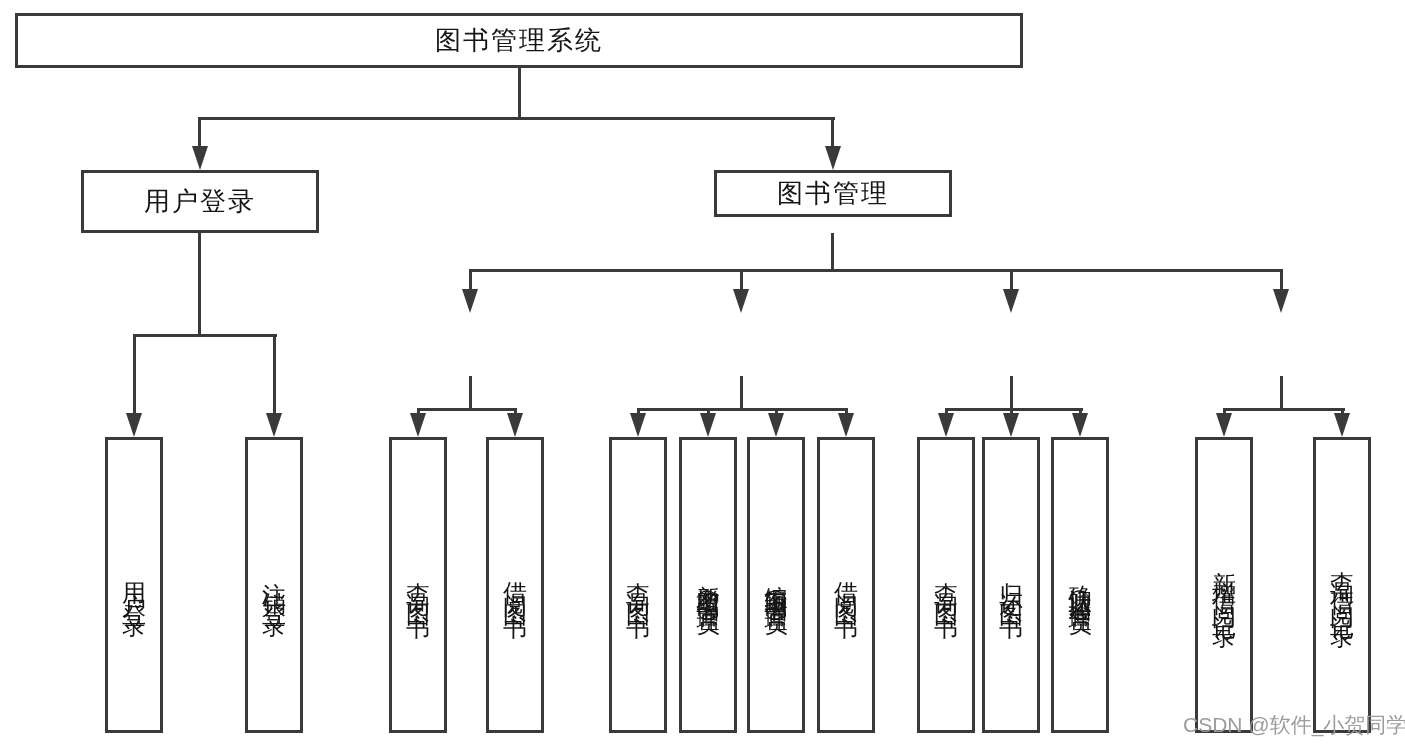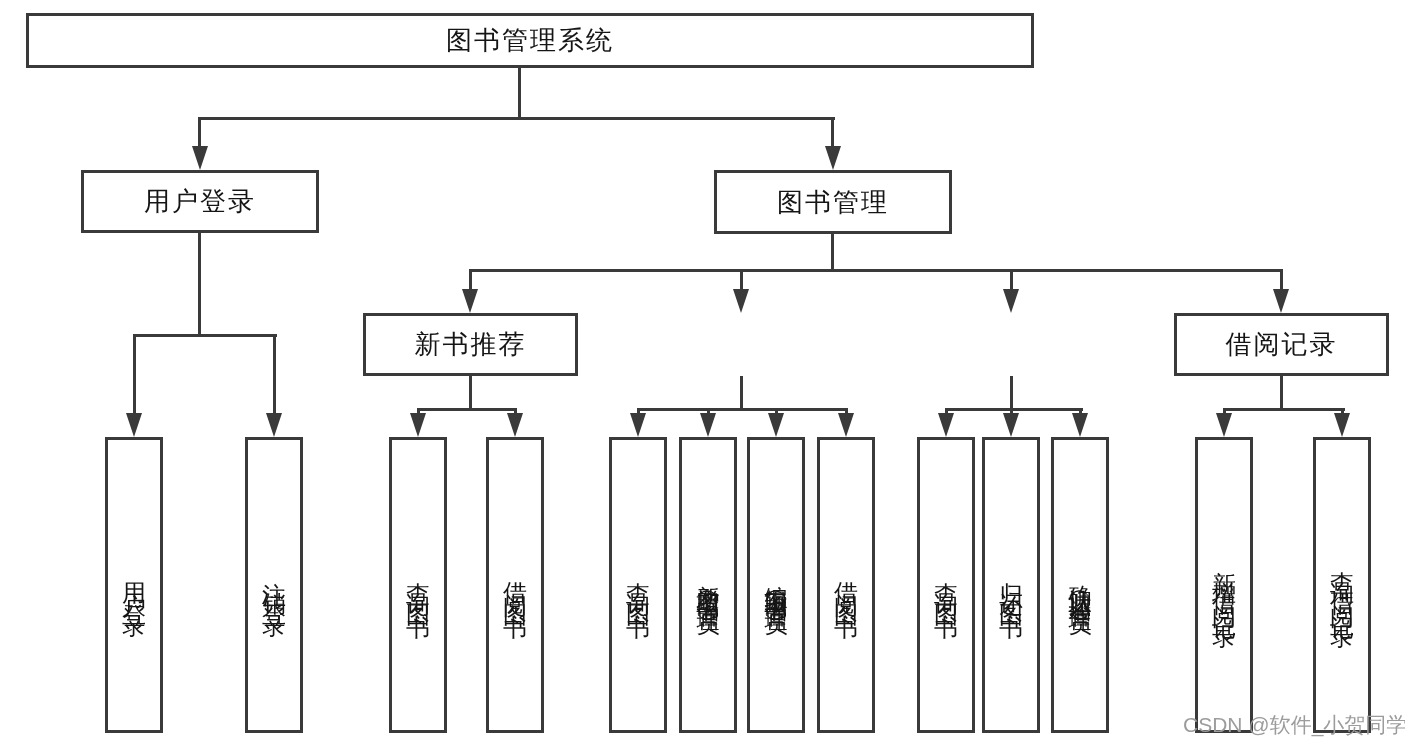--- a/index.html
+++ b/index.html
@@ -70,41 +70,35 @@
     color: var(--wm);
     white-space: nowrap;
     z-index: 5;
   }
 </style>
 </head>
 <body>
 
 <div id="canvas">
 
-  <div class="box" style="left:26px; top:13px; width:1008px; height:55px;">
+  <div class="box" style="left:15px; top:13px; width:1008px; height:55px;">
     <span>图书管理系统</span>
   </div>
 
   <div class="box" style="left:81px; top:170px; width:238px; height:63px;">
     <span>用户登录</span>
   </div>
 
-  <div class="box" style="left:714px; top:170px; width:238px; height:64px;">
+  <div class="box" style="left:714px; top:170px; width:238px; height:47px;">
     <span>图书管理</span>
   </div>
 
-  <div class="box" style="left:363px; top:313px; width:215px; height:63px;">
-    <span>新书推荐</span>
-  </div>
-
-
-
-  <div class="box" style="left:1174px; top:313px; width:215px; height:63px;">
-    <span>借阅记录</span>
-  </div>
+
+
+
 
   <div class="box leaf" style="left:105px; top:437px; width:58px; height:296px;">
     <span>用户登录</span>
   </div>
 
   <div class="box leaf" style="left:245px; top:437px; width:58px; height:296px;">
     <span>注销登录</span>
   </div>
 
   <div class="box leaf" style="left:389px; top:437px; width:58px; height:296px;">

